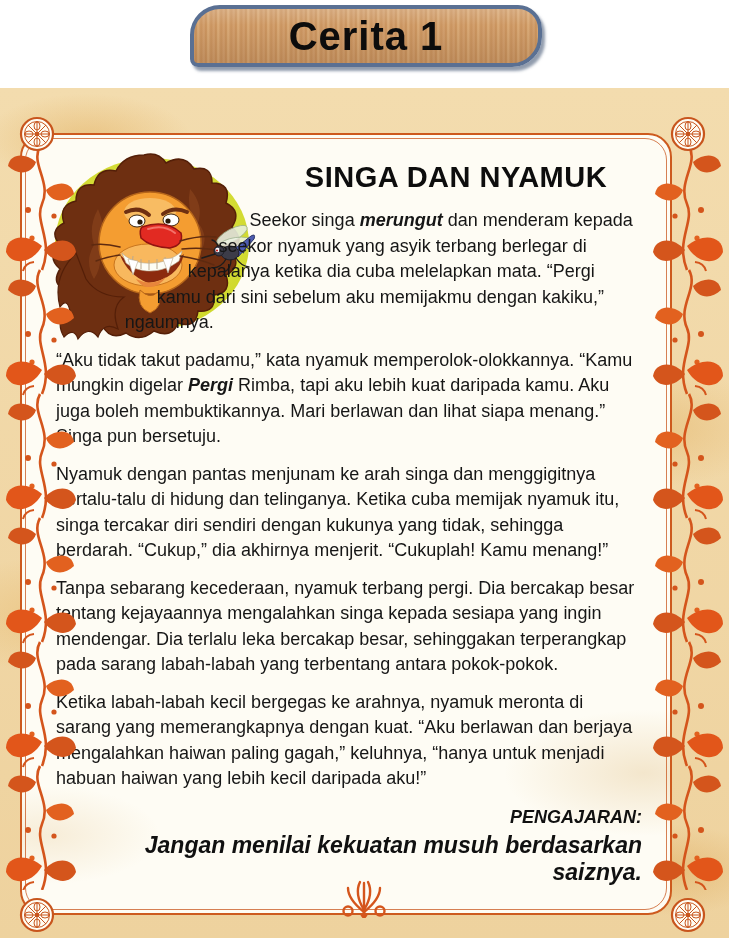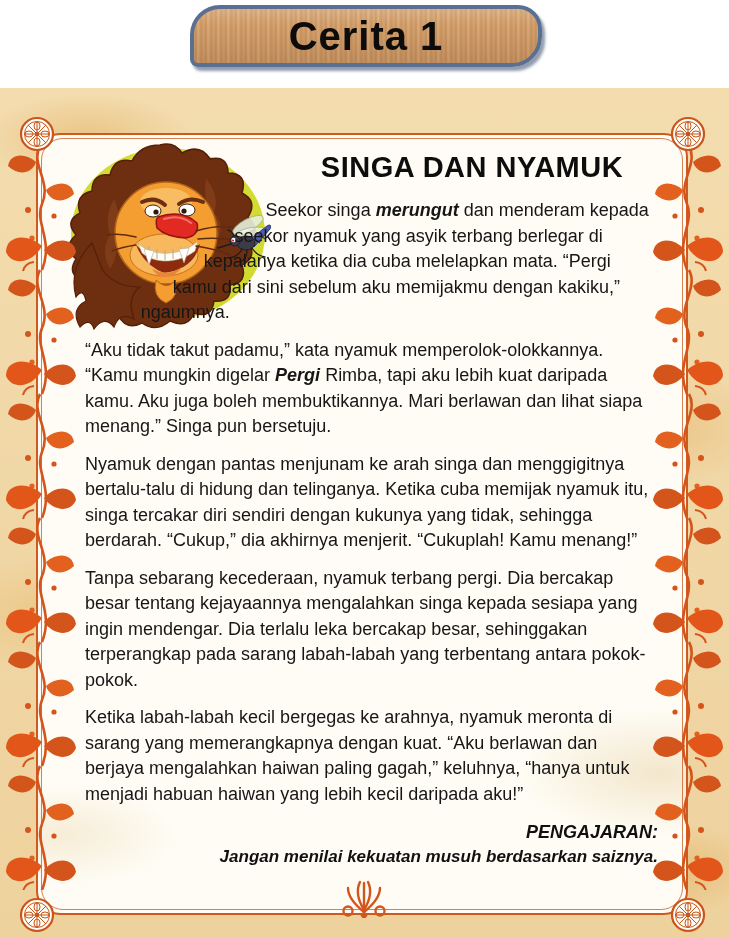--- a/index.html
+++ b/index.html
@@ -21,49 +21,49 @@
     background:
       radial-gradient(ellipse 160px 70px at 12% 6%,rgba(219,158,64,.38),transparent 65%),
       radial-gradient(ellipse 220px 90px at 66% 12%,rgba(228,175,86,.34),transparent 65%),
       radial-gradient(ellipse 180px 90px at 90% 40%,rgba(219,158,64,.32),transparent 65%),
       radial-gradient(ellipse 200px 90px at 8% 62%,rgba(226,170,78,.34),transparent 65%),
       radial-gradient(ellipse 240px 100px at 50% 88%,rgba(224,168,76,.36),transparent 65%),
       radial-gradient(ellipse 150px 70px at 92% 92%,rgba(214,150,56,.34),transparent 65%),
       linear-gradient(180deg,#f3dcae,#eed29e);}
 
   
-  .panel{position:absolute;left:36px;top:133px;width:652px;height:782px;box-sizing:border-box;
+  .panel{position:absolute;left:20px;top:133px;width:652px;height:782px;box-sizing:border-box;
     background:
       radial-gradient(ellipse 200px 90px at 96% 82%,rgba(224,190,130,.35),transparent 70%),
       radial-gradient(ellipse 160px 70px at 4% 90%,rgba(224,190,130,.25),transparent 70%),
       #fefcf4;
     border:2px solid #cd5a1e;border-radius:24px;
-    padding:2px 28px 0 34px;z-index:2;}
+    padding:12px 28px 0 34px;z-index:2;}
   .panel::before{content:"";position:absolute;inset:3px;border:1px solid rgba(200,85,28,.75);
     border-radius:22px;pointer-events:none;}
 
   
   .medallion{position:absolute;width:44px;height:44px;z-index:4;}
   .med-tl{left:15px;top:112px;} .med-tr{left:666px;top:112px;}
   .med-bl{left:15px;top:893px;} .med-br{left:666px;top:893px;}
   .vine{position:absolute;top:146px;width:72px;height:744px;z-index:3;}
   .vine-left{left:4px;} .vine-right{left:653px;transform:scaleX(-1);}
   .palmette{position:absolute;left:334px;top:876px;width:60px;height:42px;z-index:4;}
 
   
   .lion-float{float:left;width:218px;height:166px;margin:2px 12px 2px -16px;
     shape-outside:polygon(0% 0%,100% 0%,100% 26%,72% 55%,46% 82%,28% 100%,0% 100%);}
   .lion-float svg{width:218px;height:192px;display:block;overflow:visible;}
   .story-title{font-size:29px;font-weight:bold;color:#0d0d0d;text-align:center;
     letter-spacing:.5px;margin:14px 0 14px 0;}
-  .para{font-size:18px;line-height:25.5px;color:#161616;margin:0 0 12px 13px;}
+  .para{font-size:18px;line-height:25.5px;color:#161616;margin:0 0 12px 0;}
   .bi{font-weight:bold;font-style:italic;}
   .moral{margin-top:15px;text-align:right;}
   .moral-heading{font-size:18px;font-weight:bold;font-style:italic;color:#101010;}
-  .moral-text{font-size:17px;font-weight:bold;font-style:italic;color:#101010;margin-top:4px;}
+  .moral-text{font-size:23px;font-weight:bold;font-style:italic;color:#101010;margin-top:4px;}
 </style>
 </head>
 <body>
 
 <div id="page">
 
   <div class="banner">
     <span class="banner-label">Cerita 1</span>
   </div>
 

